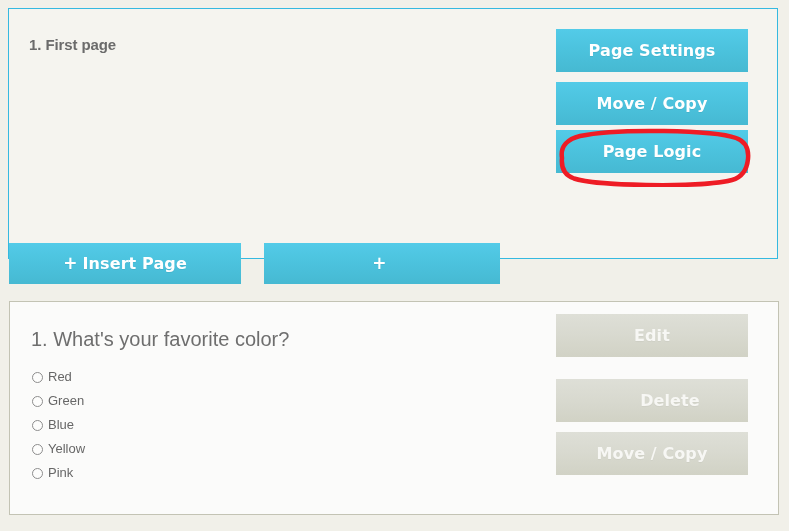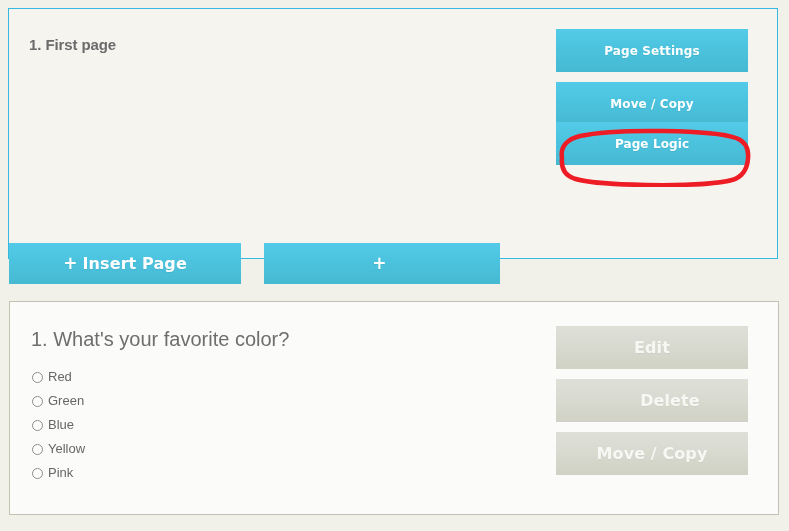--- a/index.html
+++ b/index.html
@@ -49,34 +49,34 @@
     cursor: pointer;
     user-select: none;
     font-family: "DejaVu Sans", sans-serif;
     font-weight: bold;
     letter-spacing: 0.1px;
     padding: 0;
   }
   .btn-cyan {
     background: linear-gradient(to bottom, #53cbe8 0%, #4cc3de 45%, #46b9d2 100%);
     color: #ffffff;
-    font-size: 12px;
+    font-size: 16px;
     text-shadow: 0 1px 0 rgba(0,0,0,0.06);
   }
   .btn-grey {
     background: linear-gradient(to bottom, #dedfd7 0%, #d8d9cf 50%, #d1d2c5 100%);
     color: #f7f7f4;
     font-size: 16px;
     text-shadow: 0 1px 1px rgba(0,0,0,0.04);
   }
 
   .side-btn { left: 556px; width: 192px; height: 43px; }
   #btn-page-settings { top: 29px; }
   #btn-move-copy     { top: 82px; }
-  #btn-page-logic    { top: 122px; }
+  #btn-page-logic    { top: 130px; }
 
   
   .highlight-oval {
     position: absolute;
     left: 546px;
     top: 127px;
     width: 212px;
     height: 60px;
     pointer-events: none;
   }
@@ -138,21 +138,21 @@
     flex: none;
   }
   .option-label {
     font-size: 13px;
     color: #676767;
     font-family: "Liberation Sans", sans-serif;
     line-height: 1;
   }
 
   .q-btn { left: 556px; width: 192px; height: 43px; }
-  #btn-edit        { top: 326px; }
+  #btn-edit        { top: 314px; }
   #btn-delete      { top: 379px; padding-left: 36px; }
   #btn-move-copy-q { top: 432px; }
 </style>
 </head>
 <body>
 
 <div class="page-panel">
   <div class="page-title">1. First page</div>
 </div>
 

